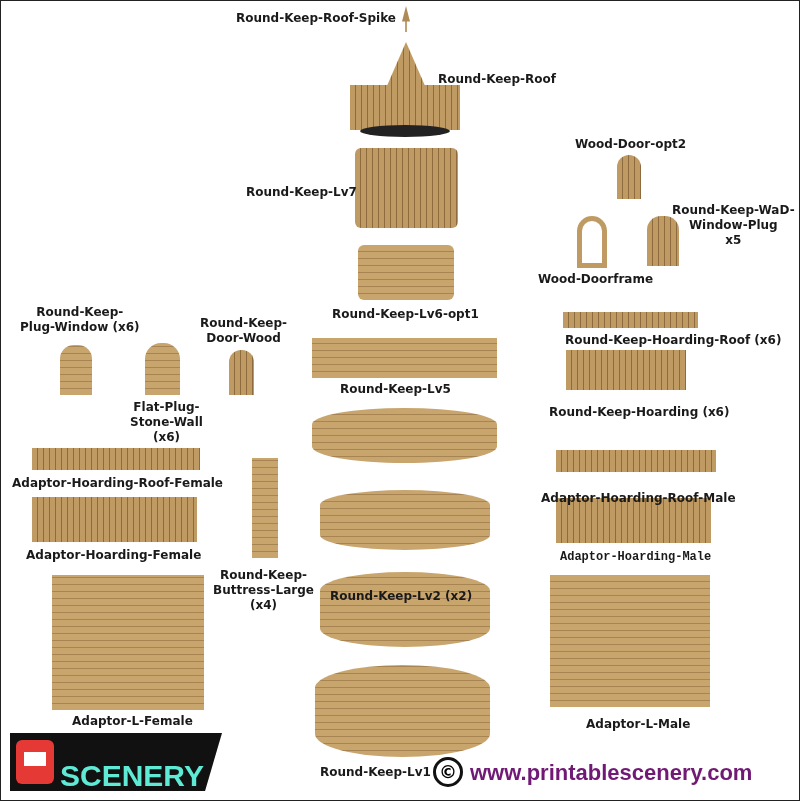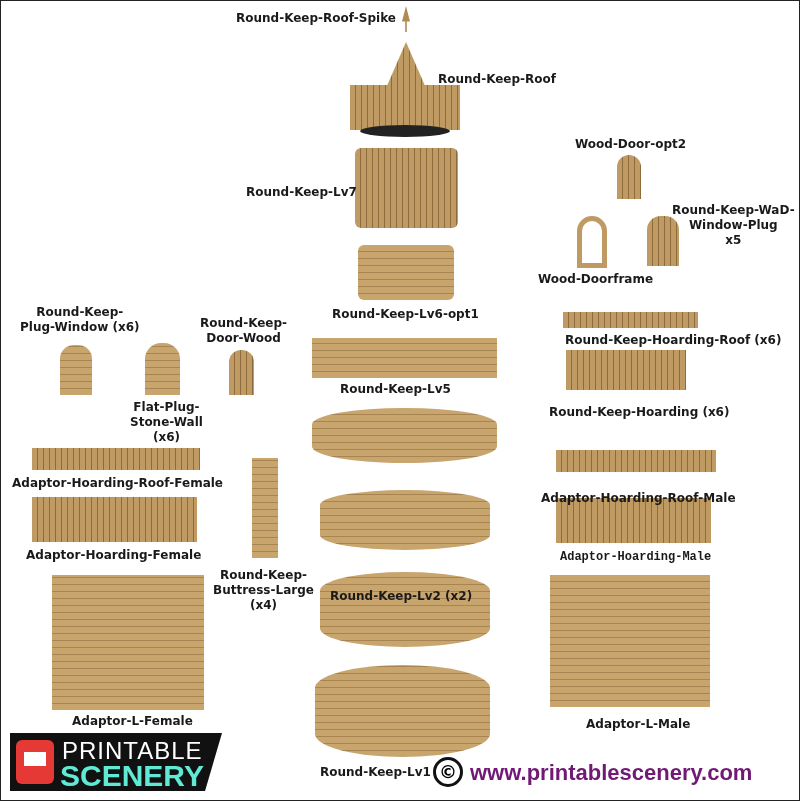--- a/index.html
+++ b/index.html
@@ -87,17 +87,16 @@
 <div class="lbl" style="left:213px;top:568px;">
   <div>Round-Keep-</div>
   <div>Buttress-Large</div>
   <div>(x4)</div>
 </div>
 <div class="lbl" style="left:72px;top:714px;">Adaptor-L-Female</div>
 <div class="lbl" style="left:586px;top:717px;">Adaptor-L-Male</div>
 
 <div class="logo">
   <div class="logo-ico"></div>
-  <div class="logo-t1">PRINTABLE</div>
   <div class="logo-t2">SCENERY</div>
 </div>
 <div class="copy">©</div>
 <div class="url">www.printablescenery.com</div>
 
 </body></html>

